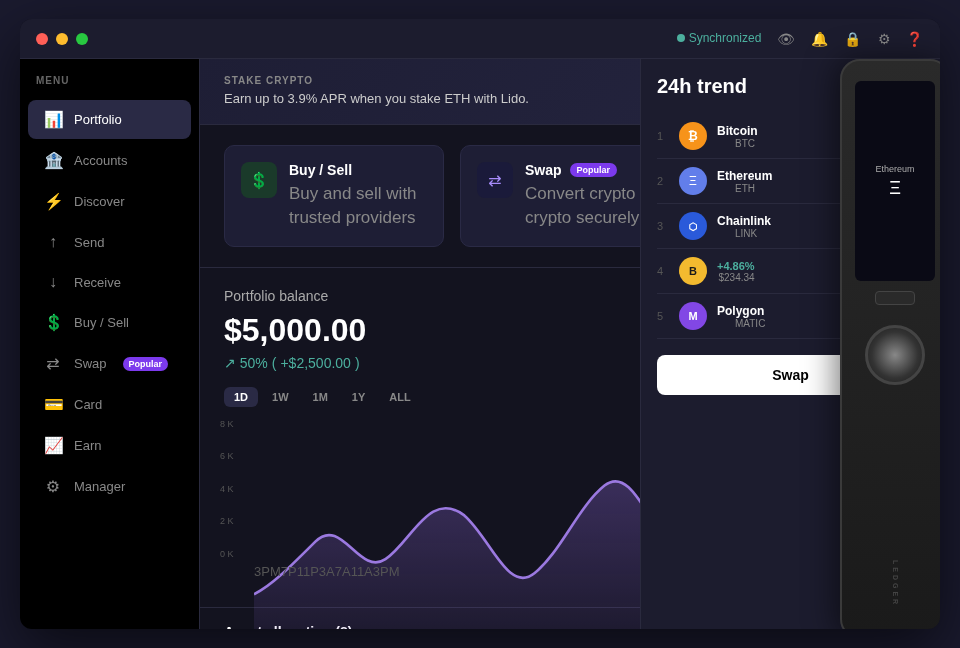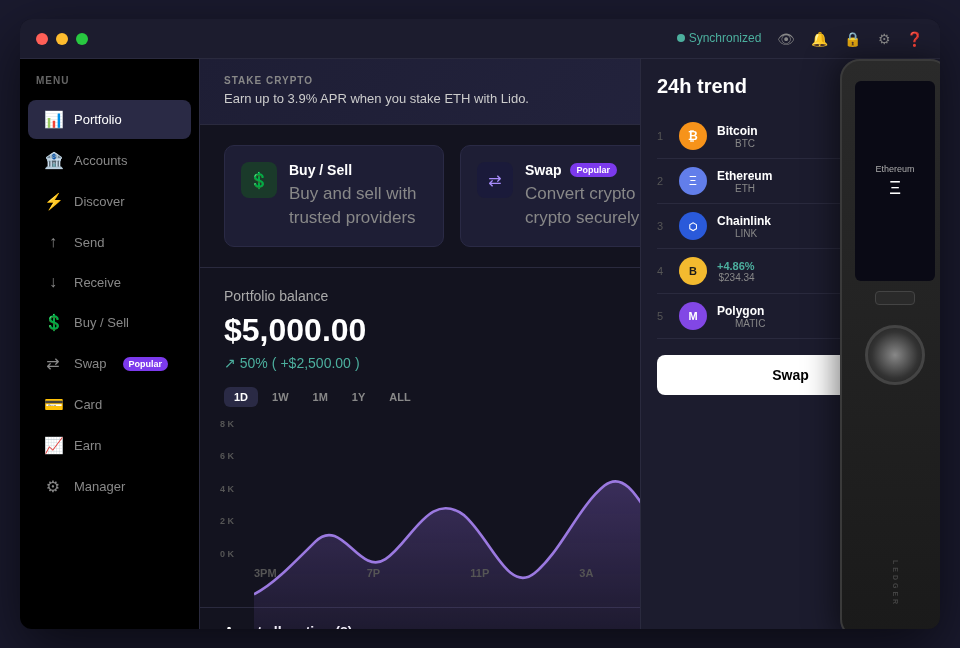--- a/index.html
+++ b/index.html
@@ -221,42 +221,41 @@
       background: #2a2a45;
       color: #fff;
       text-align: center;
     }
 
     
     .chart-container {
       height: 160px;
       position: relative;
       margin: 0 -4px;
-      font-weight: bold;
     }
     .chart-labels-y {
       position: absolute;
       left: 0;
       top: 0;
       bottom: 20px;
       width: 30px;
       display: flex;
       flex-direction: column;
       justify-content: space-between;
       font-size: 9px;
       color: #555;
     }
     .chart-labels-x {
       position: absolute;
       bottom: 0;
       left: 34px;
       right: 0;
       display: flex;
-      justify-content: space-between;
-      font-size: 11px;
+      justify-content: flex-start;
+      font-size: 13px;
       color: #555;
     }
     .chart-svg {
       position: absolute;
       left: 34px;
       top: 0;
       right: 0;
       bottom: 20px;
     }
 

